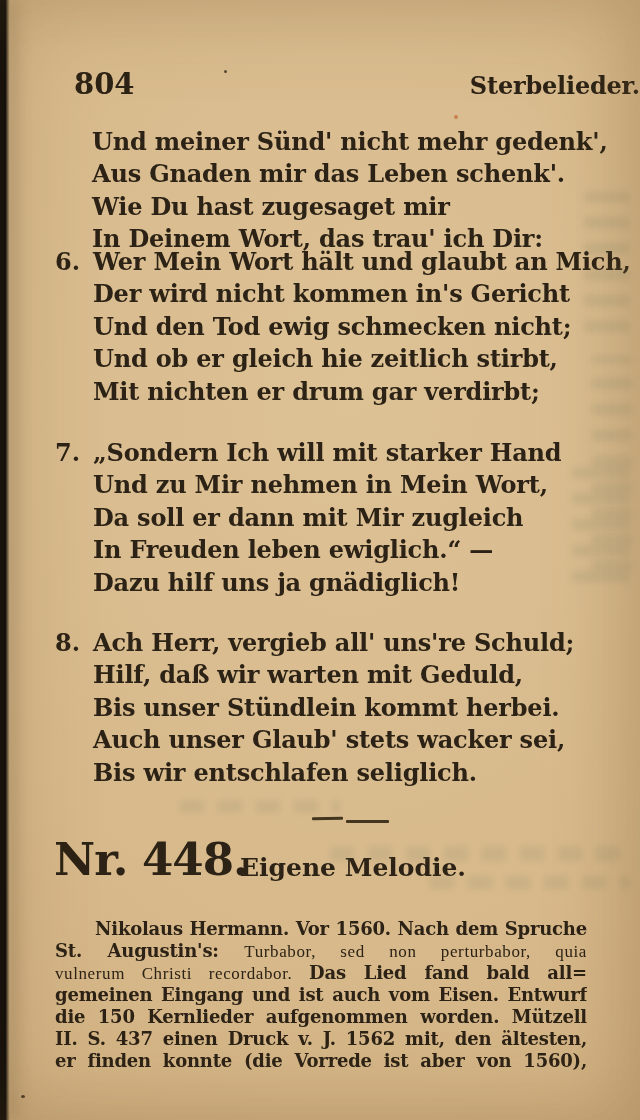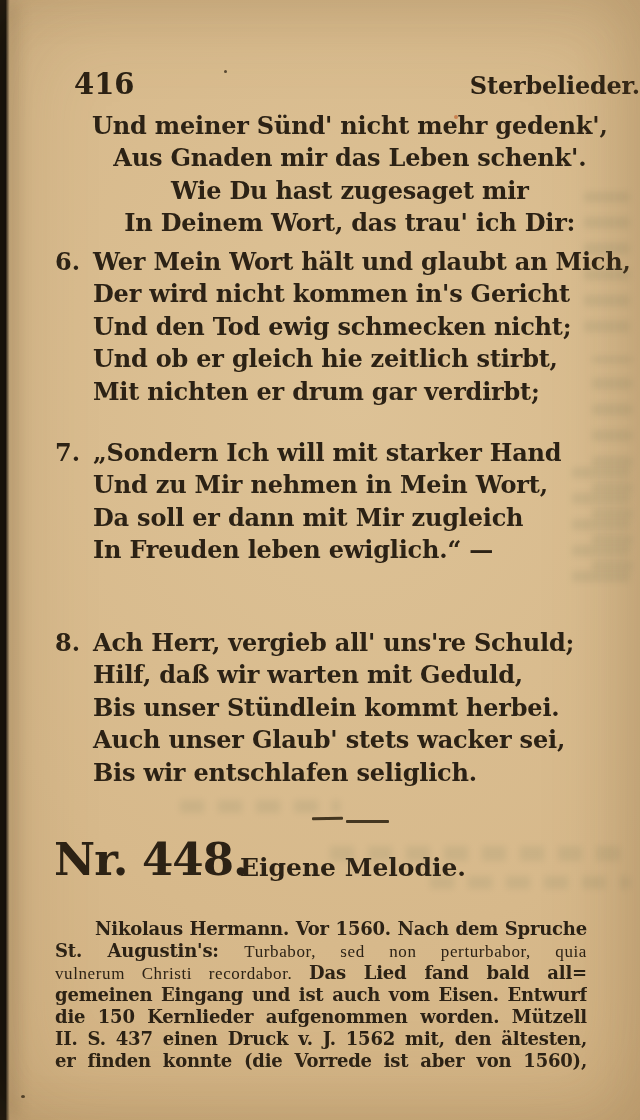--- a/index.html
+++ b/index.html
@@ -41,21 +41,21 @@
     font-size: 24px; font-weight: 700; line-height: 1;
     letter-spacing: -0.2px;
   }
 
   .stanza, .verse-lines {
     font-size: 24px; font-weight: 700;
     line-height: 32.4px;
     letter-spacing: -0.2px;
     white-space: nowrap;
   }
-  .stanza { position: absolute; left: 92px; top: 110px; text-align: center; }
+  .stanza { position: absolute; left: 92px; top: 126px; }
   .verse { position: absolute; left: 55px; display: flex; }
   .verse.v6 { top: 246px; }
   .verse.v7 { top: 437px; }
   .verse.v8 { top: 627px; }
   .verse-number {
     width: 38px; flex: 0 0 38px;
     font-size: 24px; font-weight: 700; line-height: 32.4px;
   }
 
   .divider-dash {
@@ -106,21 +106,21 @@
   .s2 { left: 454px; top: 115px; width: 4px; height: 4px; background: rgba(190,95,45,0.65); }
   .s3 { left: 21px;  top: 1095px; width: 4px; height: 3px; background: rgba(45,35,20,0.8); }
 </style>
 </head>
 <body>
 
 <div class="page">
 
   <div class="gutter"></div>
 
-  <div class="page-number">416</div>
+  <div class="page-number">804</div>
   <div class="running-header">Sterbelieder.</div>
 
   <div class="stanza">
     <div>Und meiner Sünd' nicht mehr gedenk',</div>
     <div>Aus Gnaden mir das Leben schenk'.</div>
     <div>Wie Du hast zugesaget mir</div>
     <div>In Deinem Wort, das trau' ich Dir:</div>
   </div>
 
   <div class="verse v6">
@@ -134,20 +134,21 @@
     </div>
   </div>
 
   <div class="verse v7">
     <div class="verse-number">7.</div>
     <div class="verse-lines">
       <div>„Sondern Ich will mit starker Hand</div>
       <div>Und zu Mir nehmen in Mein Wort,</div>
       <div>Da soll er dann mit Mir zugleich</div>
       <div>In Freuden leben ewiglich.“ —</div>
+      <div>Dazu hilf uns ja gnädiglich!</div>
     </div>
   </div>
 
   <div class="verse v8">
     <div class="verse-number">8.</div>
     <div class="verse-lines">
       <div>Ach Herr, vergieb all' uns're Schuld;</div>
       <div>Hilf, daß wir warten mit Geduld,</div>
       <div>Bis unser Stündlein kommt herbei.</div>
       <div>Auch unser Glaub' stets wacker sei,</div>

